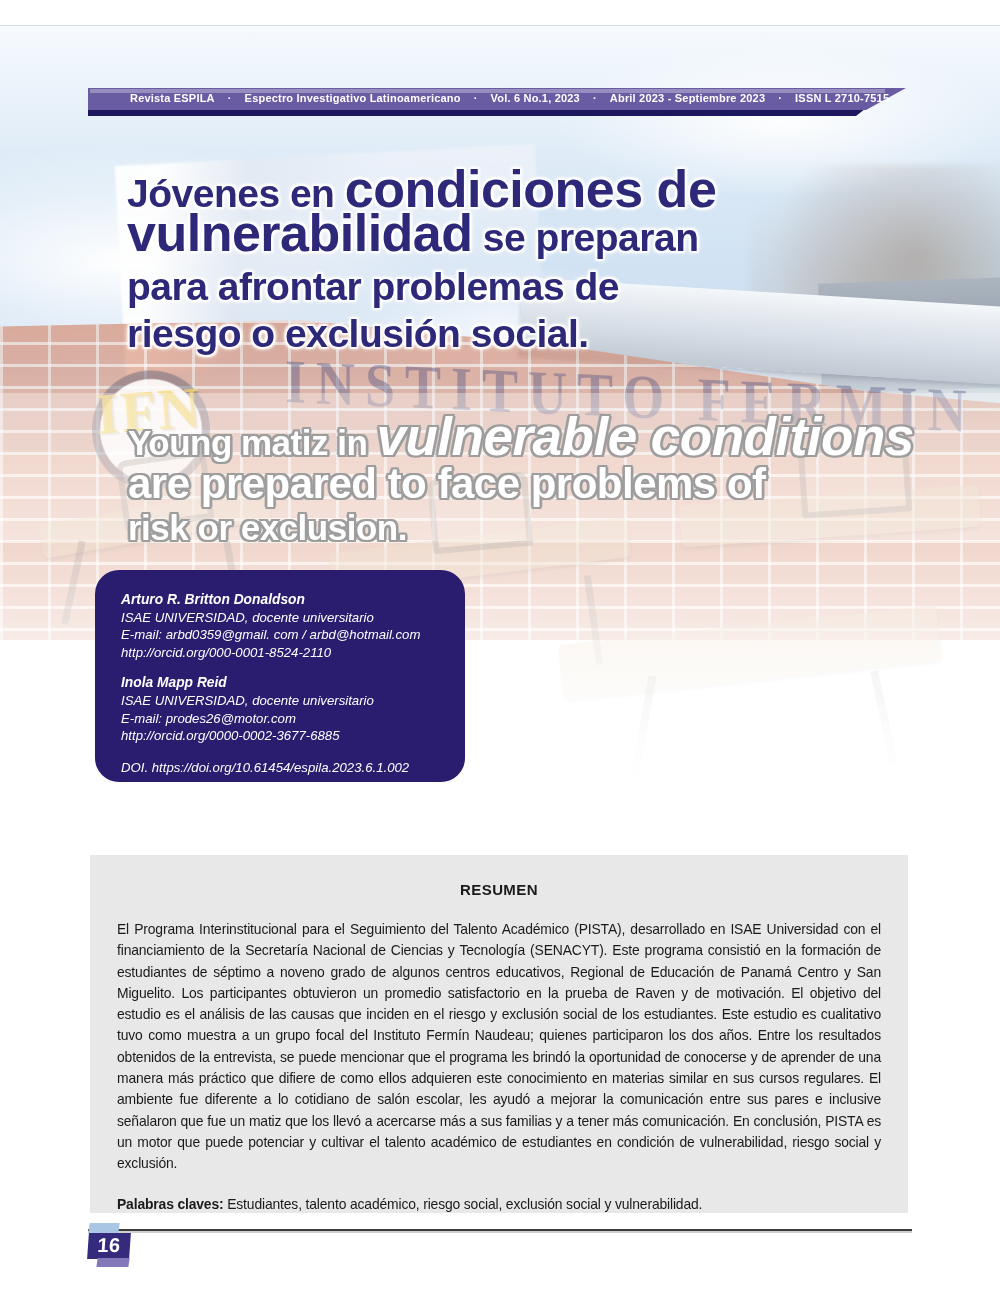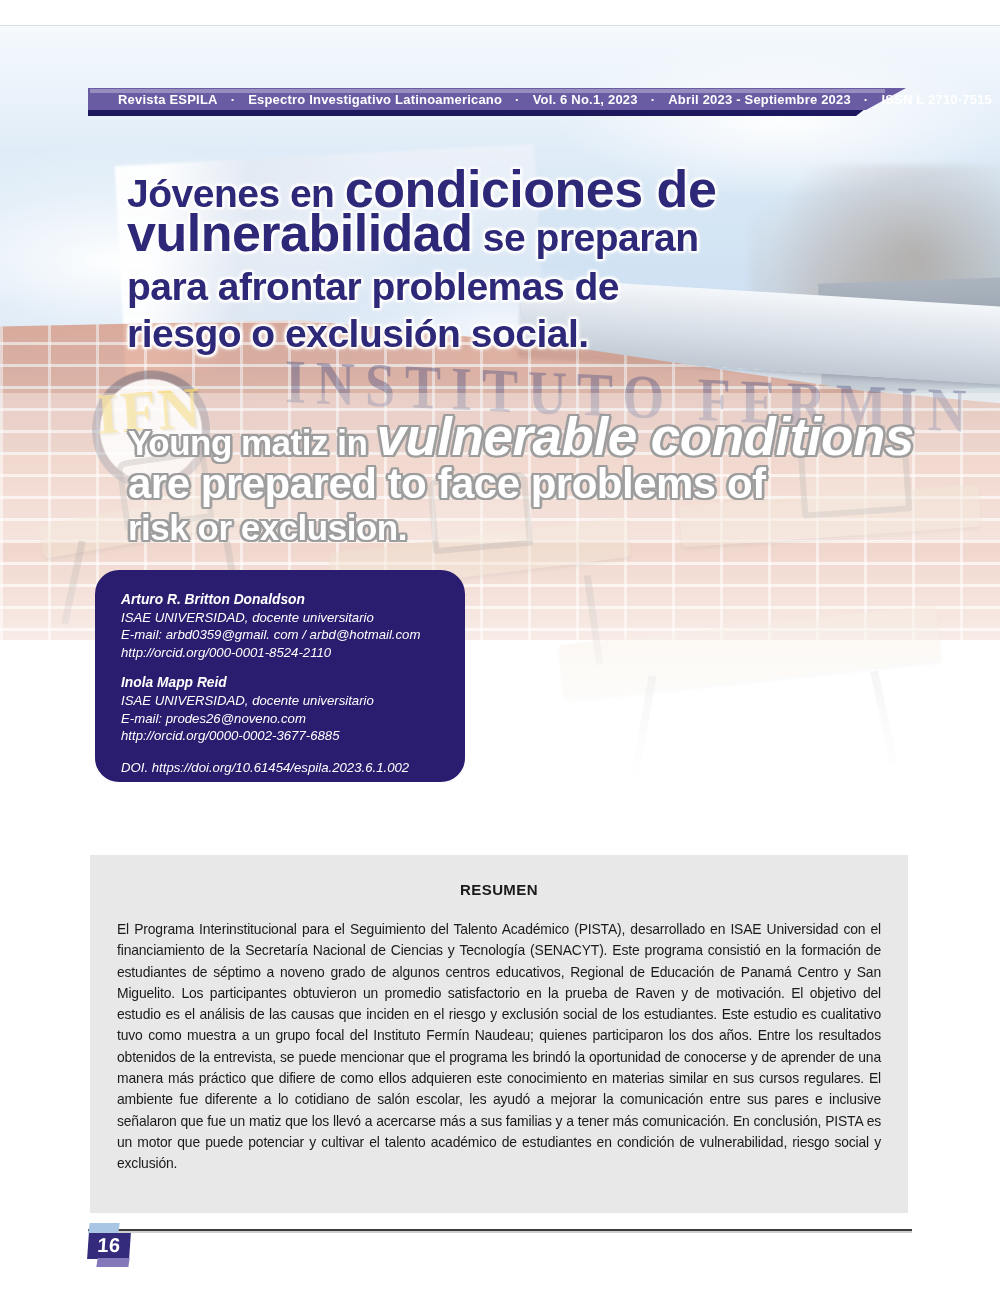--- a/index.html
+++ b/index.html
@@ -96,22 +96,22 @@
   .bar-navy {
     position:absolute; left:0; top:17px; width:782px; height:11px; background:#1d175e;
     clip-path:polygon(0 0, 100% 0, calc(100% - 14px) 100%, 0 100%);
   }
   .bar-purple {
     position:absolute; left:0; top:0; width:818px; height:22px; background:#6a5ca3;
     clip-path:polygon(0 0, 100% 0, calc(100% - 40px) 100%, 0 100%);
   }
   .bar-highlight { position:absolute; left:2px; top:1px; width:795px; height:4px; background:rgba(255,255,255,.30); }
   .bar-text {
-    position:absolute; left:30px; top:4px; width:770px;
-    color:#fff; font-size:13px; font-weight:bold; letter-spacing:.2px; white-space:nowrap;
+    position:absolute; left:42px; top:4px; width:770px;
+    color:#fff; font-size:11px; font-weight:bold; letter-spacing:.2px; white-space:nowrap;
   }
   .bar-text .sep { display:inline-block; margin:0 13px; font-weight:bold; }
 
   
   .title-es {
     position:absolute; left:127px; top:150px; color:#2e2879; font-weight:bold;
     text-shadow: 0 0 5px rgba(255,255,255,.95), 0 0 7px rgba(255,255,255,.9),
                  2px 2px 2px rgba(255,255,255,.95), -2px -2px 2px rgba(255,255,255,.95),
                  2px -2px 2px rgba(255,255,255,.95), -2px 2px 2px rgba(255,255,255,.95);
     letter-spacing:-.5px;
@@ -232,29 +232,30 @@
   <div class="author-box">
     <div class="block">
       <div class="name">Arturo R. Britton Donaldson</div>
       <div>ISAE UNIVERSIDAD, docente universitario</div>
       <div>E-mail: arbd0359@gmail. com / arbd@hotmail.com</div>
       <div>http://orcid.org/000-0001-8524-2110</div>
     </div>
     <div class="block">
       <div class="name">Inola Mapp Reid</div>
       <div>ISAE UNIVERSIDAD, docente universitario</div>
-      <div>E-mail: prodes26@noveno.com</div>
+      <div>E-mail: prodes26@motor.com</div>
       <div>http://orcid.org/0000-0002-3677-6885</div>
     </div>
     <div class="doi">DOI. https://doi.org/10.61454/espila.2023.6.1.002</div>
   </div>
 
   <section class="abstract-box">
     <div class="abstract-title">RESUMEN</div>
     <p class="abstract-body">El Programa Interinstitucional para el Seguimiento del Talento Académico (PISTA), desarrollado en ISAE Universidad con el financiamiento de la Secretaría Nacional de Ciencias y Tecnología (SENACYT).  Este programa consistió en la formación de estudiantes de séptimo a noveno grado de algunos centros educativos, Regional de Educación de Panamá Centro y San Miguelito.  Los participantes obtuvieron un promedio satisfactorio en la prueba de Raven y de motivación.  El objetivo del estudio es el análisis de las causas que inciden en el riesgo y exclusión social de los estudiantes.  Este estudio es cualitativo tuvo como muestra a un grupo focal del Instituto Fermín Naudeau; quienes participaron los dos años.  Entre los resultados obtenidos de la entrevista, se puede mencionar que el programa les brindó la oportunidad de conocerse y de aprender de una manera más práctico que difiere de como ellos adquieren este conocimiento en materias similar en sus cursos regulares.  El ambiente fue diferente a lo cotidiano de salón escolar, les ayudó a mejorar la comunicación entre sus pares e inclusive señalaron que fue un matiz que los llevó a acercarse más a sus familias y a tener más comunicación.  En conclusión, PISTA es un motor que puede potenciar y cultivar el talento académico de estudiantes en condición de vulnerabilidad, riesgo social y exclusión.</p>
+    <p class="keywords"><span class="kw-label">Palabras claves:</span><span> Estudiantes, talento académico, riesgo social, exclusión social y vulnerabilidad.</span></p>
   </section>
 
   <div class="footer-line"></div>
   <div class="pagenum-tab-top"></div>
   <div class="pagenum-box">16</div>
   <div class="pagenum-tab-bottom"></div>
 
 </div>
 
 </body></html>

